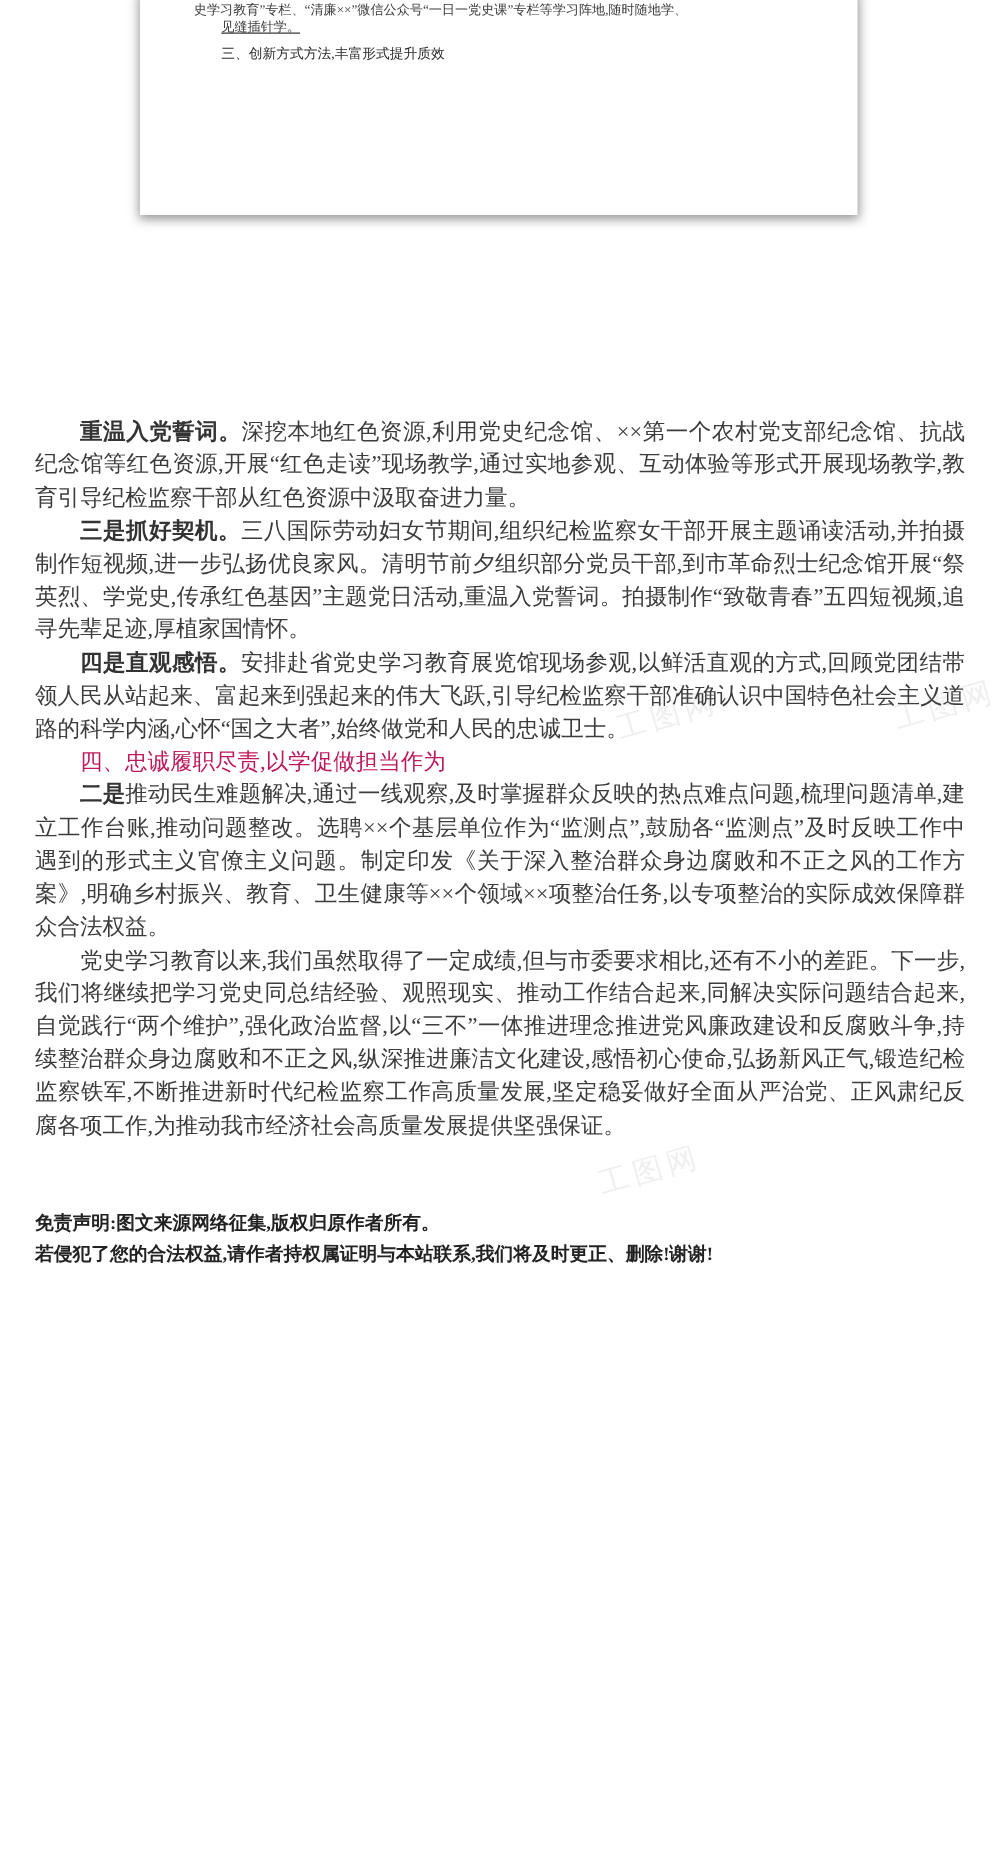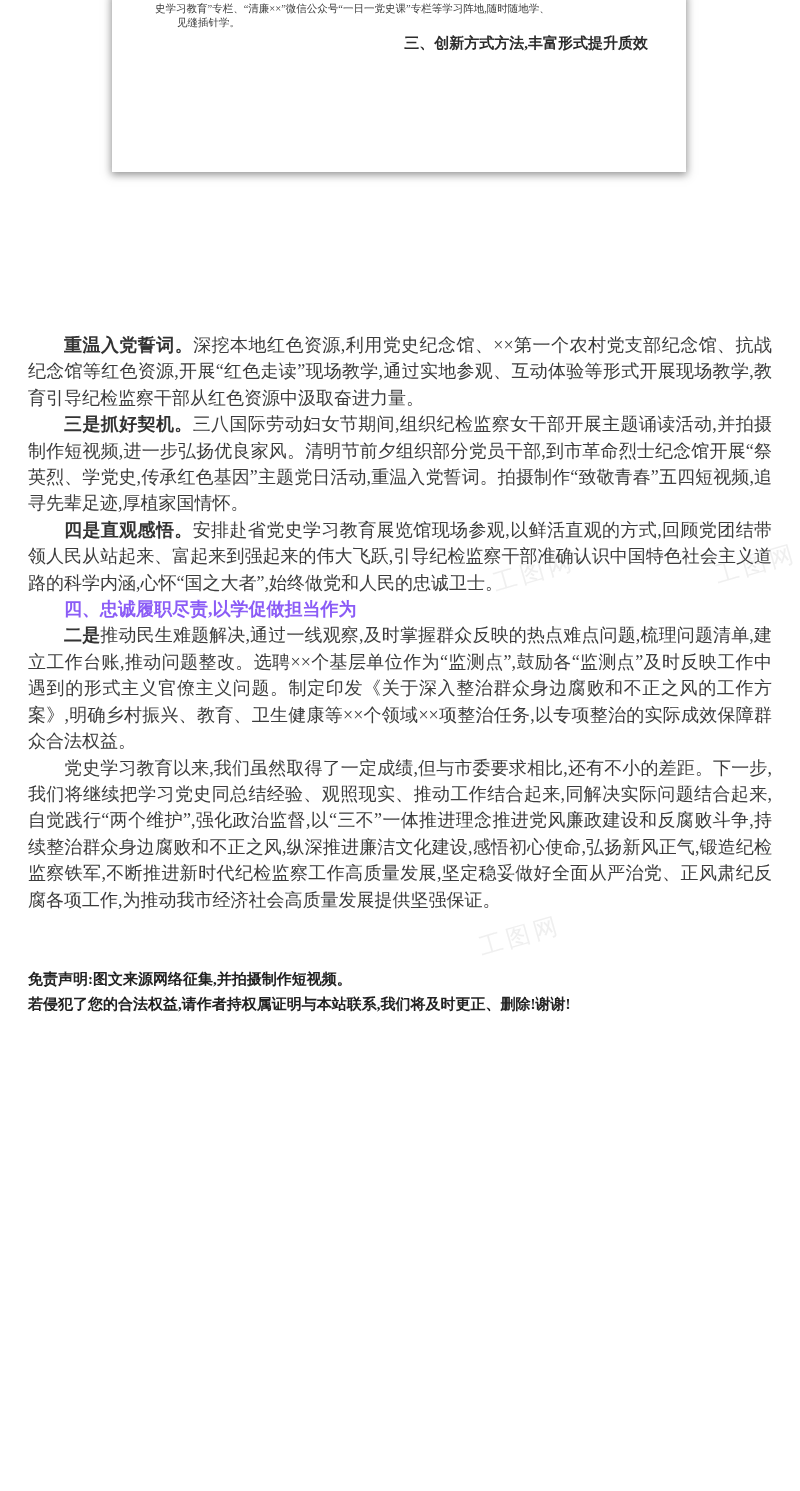--- a/index.html
+++ b/index.html
@@ -32,45 +32,44 @@
     padding: 8px 38px 0 43px;
     color: #3a3a3a;
     z-index: 2;
   }
   .t-line {
     font-size: 10.5px;
     line-height: 14px;
     white-space: nowrap;
     overflow: hidden;
   }
-  .t-line.indent { text-indent: 22px; }
+  .t-line.indent { text-indent: 22px; text-decoration: underline; }
   .t-heading {
-    font-size: 15px;
+    font-size: 11px;
     line-height: 15px;
-    font-weight: bold;
+    font-weight: normal;
     text-indent: 22px;
     margin-top: 6px;
     color: #2c2c2c;
-    text-align: right;
   }
 
   
   .doc {
     margin: 0 28px;
     padding-top: 332px;
     font-size: 18px;
     line-height: 26.4px;
     text-align: justify;
     color: #3c3c3c;
     position: relative;
     z-index: 1;
   }
   .para { margin: 0; text-indent: 2em; }
   .para b { font-weight: bold; color: #333333; }
-  .para.heading { font-weight: bold; color: #8b5cf6; }
+  .para.heading { font-weight: normal; color: #be185d; }
 
   
   .footer {
     margin: 54px 28px 0 28px;
     font-size: 15px;
     line-height: 25px;
     font-weight: bold;
     color: #222222;
     position: relative;
     z-index: 1;
@@ -112,17 +111,17 @@
   <div class="doc">
       <p class="para"><b>重温入党誓词。</b>深挖本地红色资源,利用党史纪念馆、××第一个农村党支部纪念馆、抗战纪念馆等红色资源,开展“红色走读”现场教学,通过实地参观、互动体验等形式开展现场教学,教育引导纪检监察干部从红色资源中汲取奋进力量。</p>
       <p class="para"><b>三是抓好契机。</b>三八国际劳动妇女节期间,组织纪检监察女干部开展主题诵读活动,并拍摄制作短视频,进一步弘扬优良家风。清明节前夕组织部分党员干部,到市革命烈士纪念馆开展“祭英烈、学党史,传承红色基因”主题党日活动,重温入党誓词。拍摄制作“致敬青春”五四短视频,追寻先辈足迹,厚植家国情怀。</p>
       <p class="para"><b>四是直观感悟。</b>安排赴省党史学习教育展览馆现场参观,以鲜活直观的方式,回顾党团结带领人民从站起来、富起来到强起来的伟大飞跃,引导纪检监察干部准确认识中国特色社会主义道路的科学内涵,心怀“国之大者”,始终做党和人民的忠诚卫士。</p>
       <p class="para heading">四、忠诚履职尽责,以学促做担当作为</p>
       <p class="para"><b>二是</b>推动民生难题解决,通过一线观察,及时掌握群众反映的热点难点问题,梳理问题清单,建立工作台账,推动问题整改。选聘××个基层单位作为“监测点”,鼓励各“监测点”及时反映工作中遇到的形式主义官僚主义问题。制定印发《关于深入整治群众身边腐败和不正之风的工作方案》,明确乡村振兴、教育、卫生健康等××个领域××项整治任务,以专项整治的实际成效保障群众合法权益。</p>
       <p class="para">党史学习教育以来,我们虽然取得了一定成绩,但与市委要求相比,还有不小的差距。下一步,我们将继续把学习党史同总结经验、观照现实、推动工作结合起来,同解决实际问题结合起来,自觉践行“两个维护”,强化政治监督,以“三不”一体推进理念推进党风廉政建设和反腐败斗争,持续整治群众身边腐败和不正之风,纵深推进廉洁文化建设,感悟初心使命,弘扬新风正气,锻造纪检监察铁军,不断推进新时代纪检监察工作高质量发展,坚定稳妥做好全面从严治党、正风肃纪反腐各项工作,为推动我市经济社会高质量发展提供坚强保证。</p>
     </div>
 
   <div class="footer">
-    <p>免责声明:图文来源网络征集,并拍摄制作短视频。</p>
+    <p>免责声明:图文来源网络征集,版权归原作者所有。</p>
     <p>若侵犯了您的合法权益,请作者持权属证明与本站联系,我们将及时更正、删除!谢谢!</p>
   </div>
 
 </div>
 
 </body></html>

